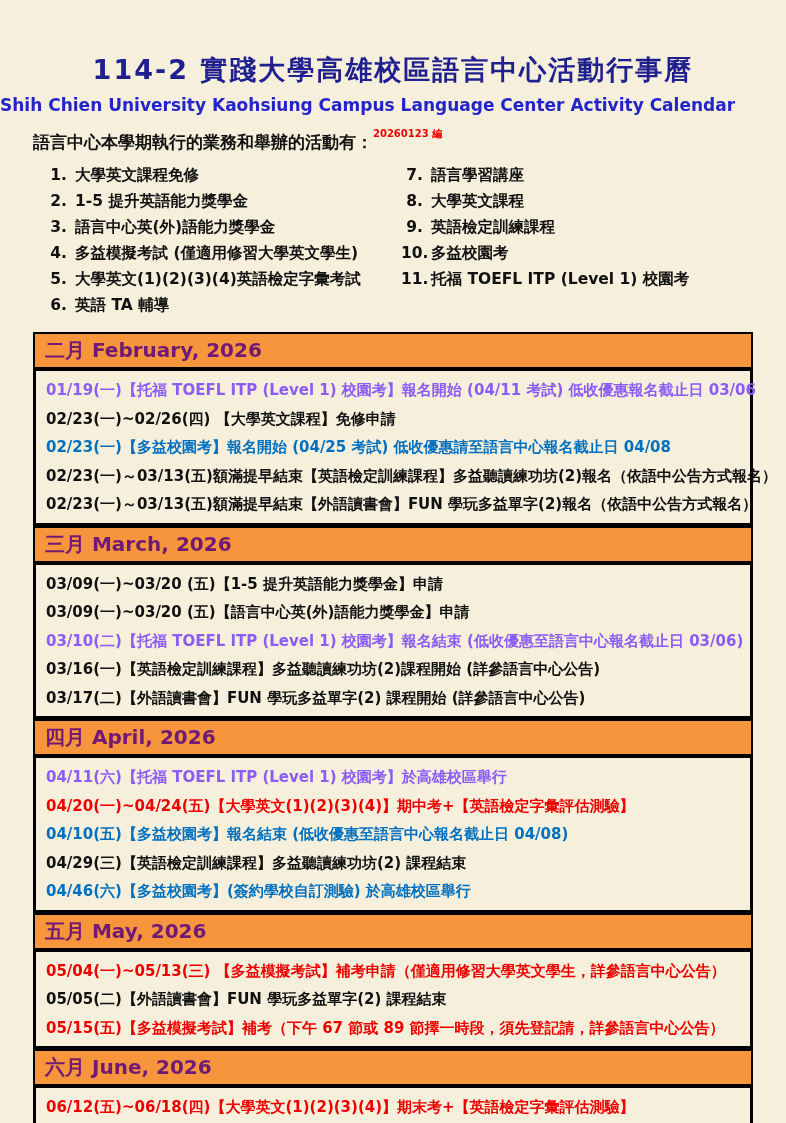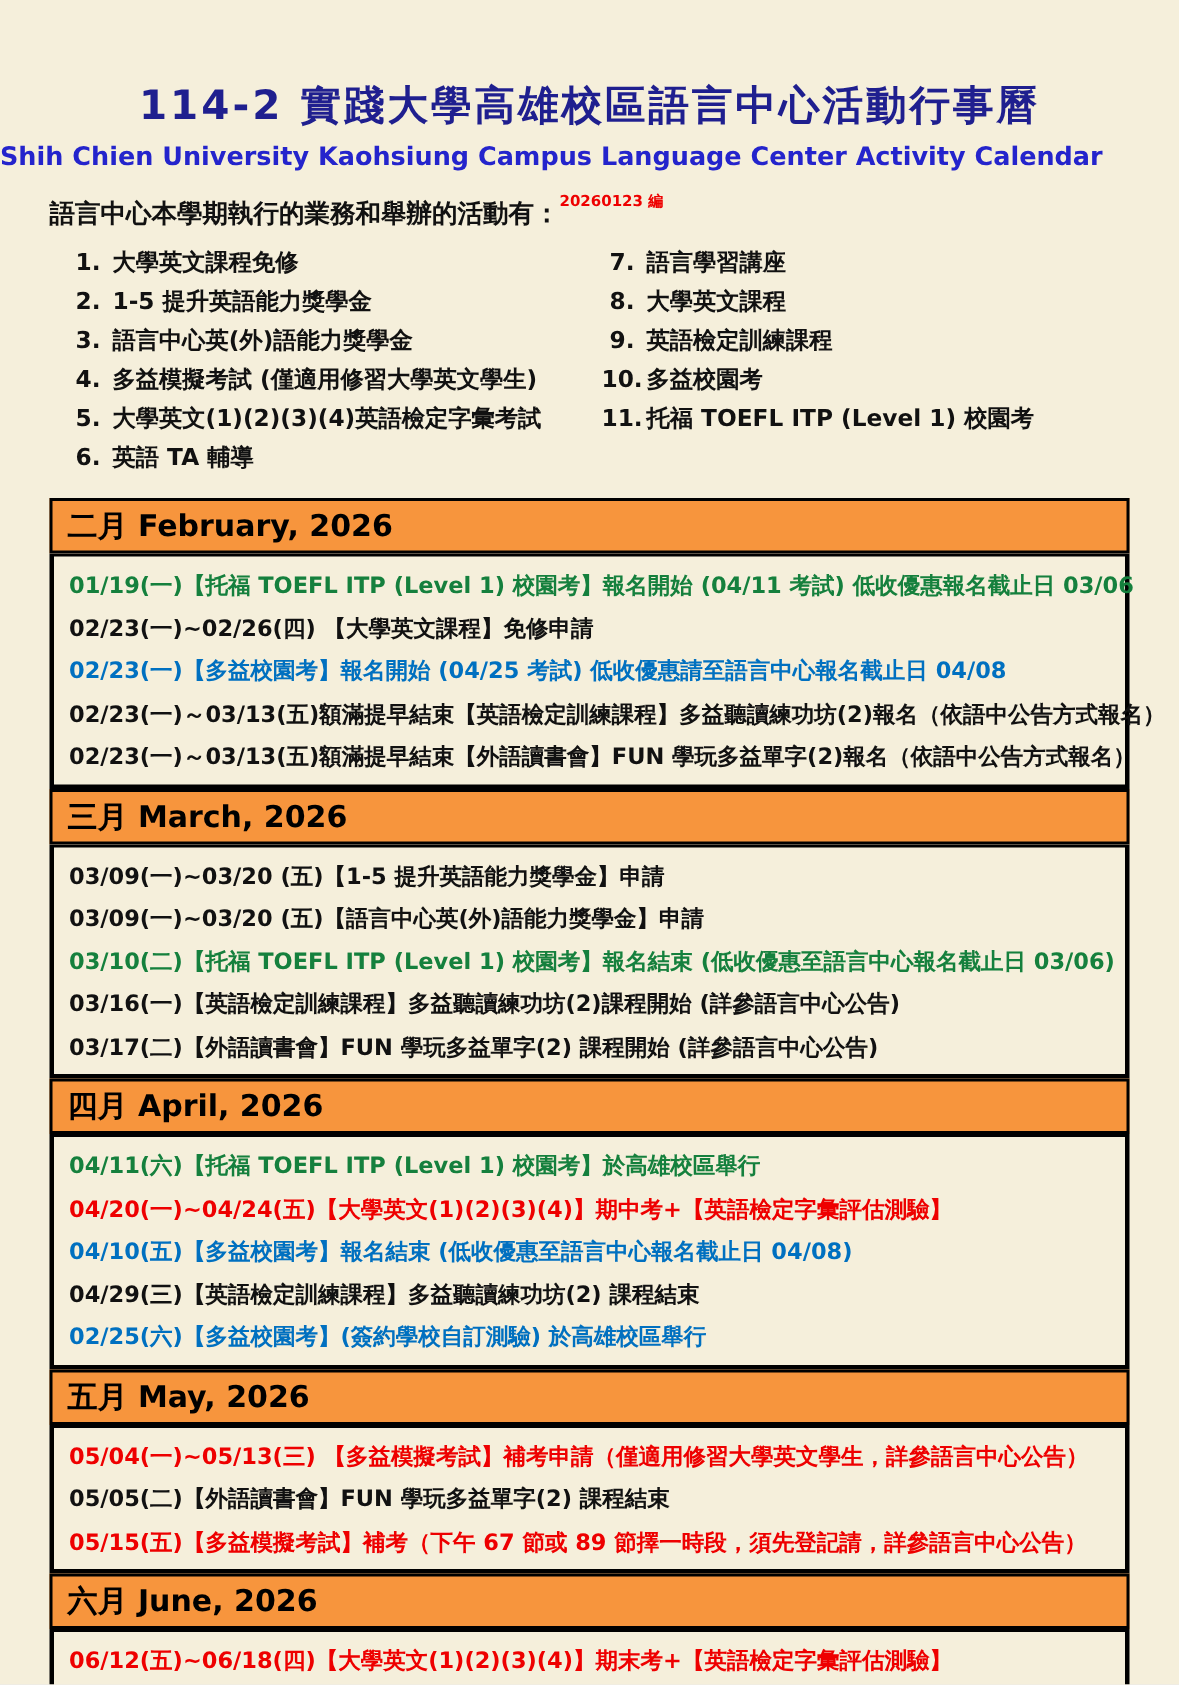--- a/index.html
+++ b/index.html
@@ -31,33 +31,33 @@
   .activity-item{
     font-size:15.5px; font-weight:600; color:#111;
     line-height:26px; display:flex;
   }
   .activity-num{ width:30px; text-align:right; padding-right:8px; flex:0 0 auto;}
   .activity-col.left{ padding-left:12px; }
   .activity-col.right{ padding-left:4px; }
   .months{ margin:14px 33px 0 33px; }
   .month-header{
     background:#F7953D; border:2px solid #000;
-    font-size:20px; font-weight:bold; color:#000000;
+    font-size:20px; font-weight:bold; color:#701a75;
     padding:4px 10px 5px 10px; line-height:24px;
   }
   .month-body{
     border:3px solid #000; border-top:2px solid #000;
     padding:5px 8px 4px 10px; background:#F5EFDB;
   }
   .month-item{
     font-size:15px; font-weight:600; line-height:28.5px;
     white-space:nowrap;
   }
   .c-black{ color:#111; }
-  .c-green{ color:#15803d; }
+  .c-green{ color:#8b5cf6; }
   .c-blue { color:#0070C0; }
   .c-red  { color:#EE0000; }
 </style>
 </head>
 <body>
 
 <div class="page">
 
   <div class="doc-title">114-2  實踐大學高雄校區語言中心活動行事曆</div>
   <div class="doc-subtitle">Shih Chien University Kaohsiung Campus Language Center Activity Calendar</div>
@@ -139,21 +139,21 @@
           <div class="month-item c-black">03/17(二)【外語讀書會】FUN 學玩多益單字(2) 課程開始 (詳參語言中心公告)</div>
         </div>
       </div>
       <div class="month-section">
         <div class="month-header">四月  April, 2026</div>
         <div class="month-body">
           <div class="month-item c-green">04/11(六)【托福 TOEFL ITP (Level 1) 校園考】於高雄校區舉行</div>
           <div class="month-item c-red">04/20(一)~04/24(五)【大學英文(1)(2)(3)(4)】期中考+【英語檢定字彙評估測驗】</div>
           <div class="month-item c-blue">04/10(五)【多益校園考】報名結束 (低收優惠至語言中心報名截止日 04/08)</div>
           <div class="month-item c-black">04/29(三)【英語檢定訓練課程】多益聽讀練功坊(2) 課程結束</div>
-          <div class="month-item c-blue">02/25(六)【多益校園考】(簽約學校自訂測驗)  於高雄校區舉行</div>
+          <div class="month-item c-blue">04/46(六)【多益校園考】(簽約學校自訂測驗)  於高雄校區舉行</div>
         </div>
       </div>
       <div class="month-section">
         <div class="month-header">五月  May, 2026</div>
         <div class="month-body">
           <div class="month-item c-red">05/04(一)~05/13(三) 【多益模擬考試】補考申請（僅適用修習大學英文學生，詳參語言中心公告）</div>
           <div class="month-item c-black">05/05(二)【外語讀書會】FUN 學玩多益單字(2) 課程結束</div>
           <div class="month-item c-red">05/15(五)【多益模擬考試】補考（下午 67 節或 89 節擇一時段，須先登記請，詳參語言中心公告）</div>
         </div>
       </div>

